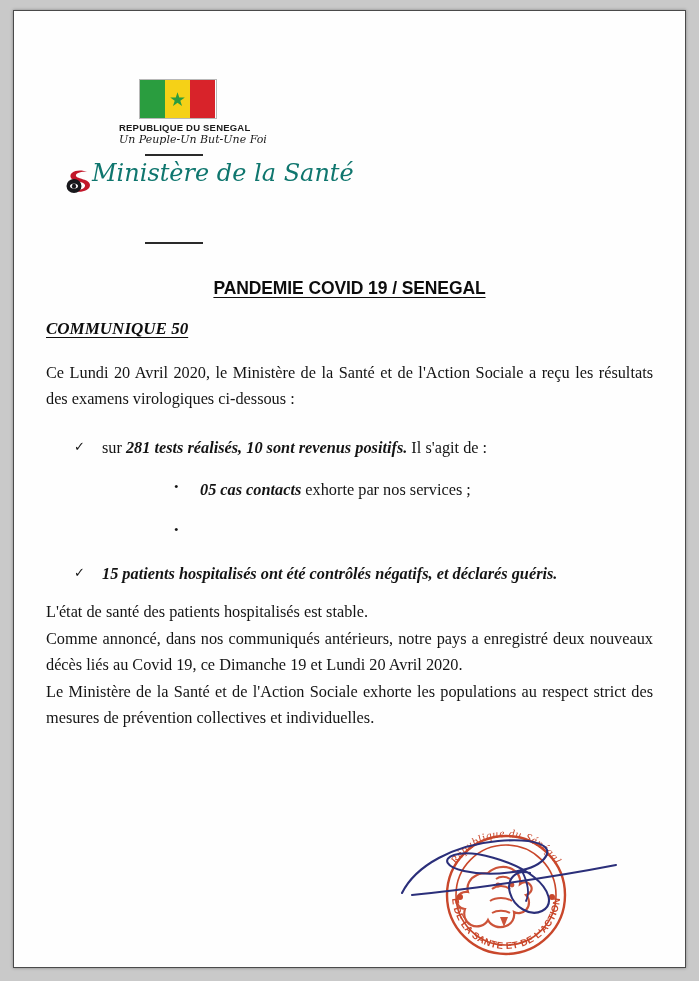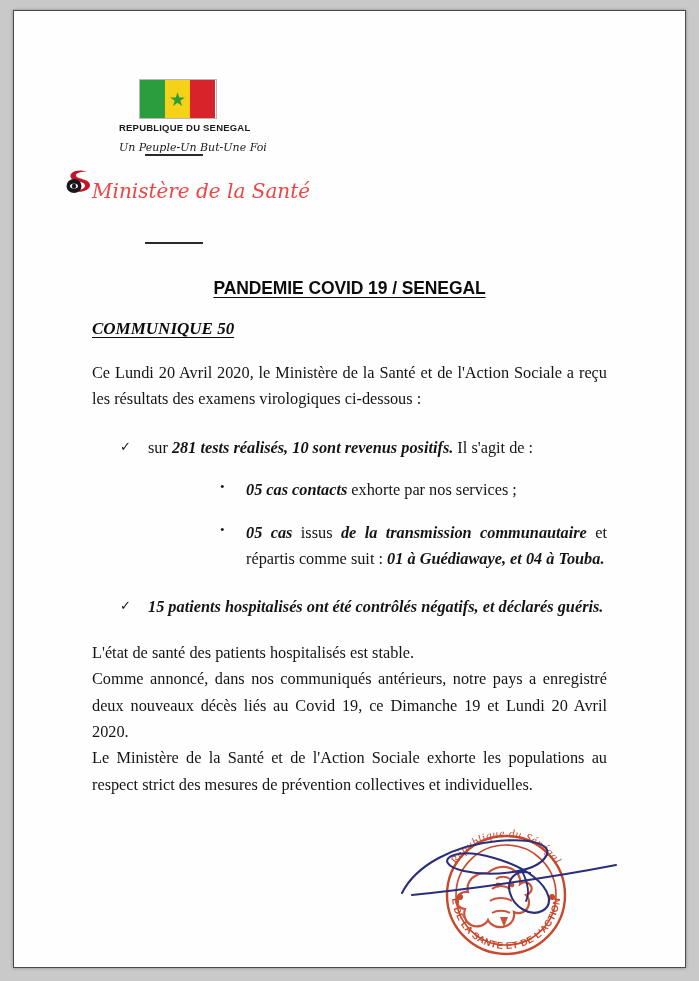--- a/index.html
+++ b/index.html
@@ -36,52 +36,52 @@
   }
   .rep-line {
     font-family: "Liberation Sans", sans-serif;
     font-weight: bold; font-size: 9.5px;
     letter-spacing: .2px; color: #1b1b1b;
     margin-top: 3px; white-space: nowrap; text-align: center;
   }
   .motto {
     font-family: "DejaVu Serif", serif;
     font-style: italic; font-size: 11px;
-    color: #1b1b1b; margin-top: 8px; white-space: nowrap; text-align: right;
+    color: #1b1b1b; margin-top: 0; white-space: nowrap; text-align: right;
   }
   .rule {
     position: absolute; height: 2px;
     background: #2a2a2a;
   }
   #rule-top  { left: 131px; top: 143px; width: 58px; }
   #rule-bot  { left: 131px; top: 231px; width: 58px; }
   .ministry-logo {
     position: absolute; left: 48px; top: 157px;
     width: 32px; height: 30px;
   }
   .ministry-name {
-    position: absolute; left: 78px; top: 168px;
-    font-family: "DejaVu Serif", serif;
-    font-style: italic; font-size: 20px;
-    color: #ef4444; white-space: nowrap;
+    position: absolute; left: 78px; top: 148px;
+    font-family: "DejaVu Serif", serif;
+    font-style: italic; font-size: 24px;
+    color: #0f766e; white-space: nowrap;
   }
   .ministry-name2 {
     position: absolute; left: 124px; top: 190px;
     font-family: "DejaVu Serif", serif;
     font-style: italic; font-size: 20px;
     color: #111; white-space: nowrap;
   }
   .dateline {
     position: absolute; left: 437px; top: 162px;
     font-family: "DejaVu Serif", serif;
     font-style: italic; font-size: 20px;
     color: #1c1c28; white-space: nowrap;
   }
   
-  #doc-body { padding: 0 78px; }
+  #doc-body { padding: 0 32px; }
   .doc-title {
     text-align: center;
     font-family: "Liberation Sans", sans-serif;
     font-weight: bold; font-size: 17.5px;
     letter-spacing: -0.1px;
     text-decoration: underline;
     text-underline-offset: 3px;
     color: #0d0d0d;
     margin: 22px 0 0 0;
   }
@@ -129,21 +129,21 @@
     color: #141414;
   }
   .dot-item .dot {
     flex: 0 0 26px;
     font-size: 13px;
     line-height: 1.5;
   }
   .dot-item .di-text { flex: 1 1 auto; text-align: justify; }
   .blk { margin-top: 17px; }
   .blk p.para + p.para { margin-top: 0; }
-  #closing { margin-top: 19px; }
+  #closing { margin-top: 12px; }
   
   #sign-area {
     position: absolute;
     left: 380px; top: 792px;
     width: 230px; height: 160px;
   }
   #stamp { position: absolute; left: 32px; top: 14px; }
   #signature { position: absolute; left: 0; top: 18px; }
 </style>
 </head>
@@ -194,21 +194,20 @@
       <span class="ci-text"><span>sur </span><strong>281 tests réalisés, 10 sont revenus positifs.</strong><span> Il s'agit de :</span></span>
     </div>
 
     <div class="dot-item">
       <span class="dot">•</span>
       <span class="di-text"><strong>05 cas contacts</strong><span> exhorte par nos services ;</span></span>
     </div>
 
     <div class="dot-item">
       <span class="dot">•</span>
-      <span class="di-text"><strong>05 cas</strong><span> issus </span><strong>de la transmission communautaire</strong><span> et répartis comme suit : </span><strong>01 à Guédiawaye, et 04 à Touba.</strong></span>
     </div>
 
     <div class="check-item">
       <span class="mark">✓</span>
       <span class="ci-text"><strong>15 patients hospitalisés ont été contrôlés négatifs, et déclarés guéris.</strong></span>
     </div>
 
     <div class="blk" id="closing">
       <p class="para">L'état de santé des patients hospitalisés est stable.</p>
       <p class="para">Comme annoncé, dans nos communiqués antérieurs, notre pays a enregistré deux nouveaux décès liés au Covid 19, ce Dimanche 19 et Lundi 20 Avril 2020.</p>

